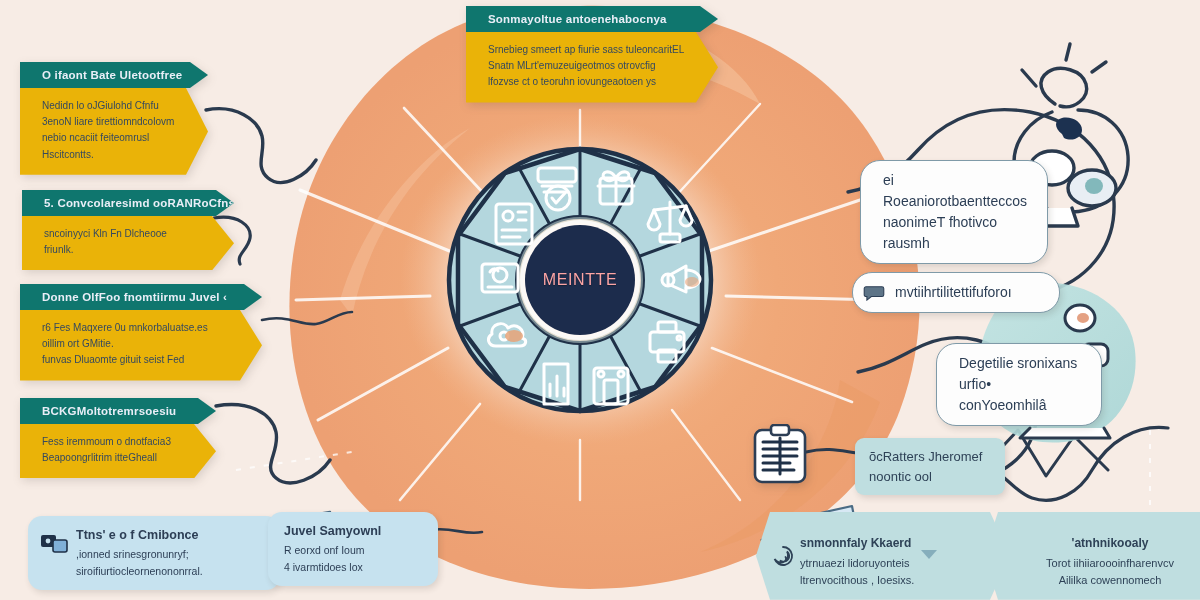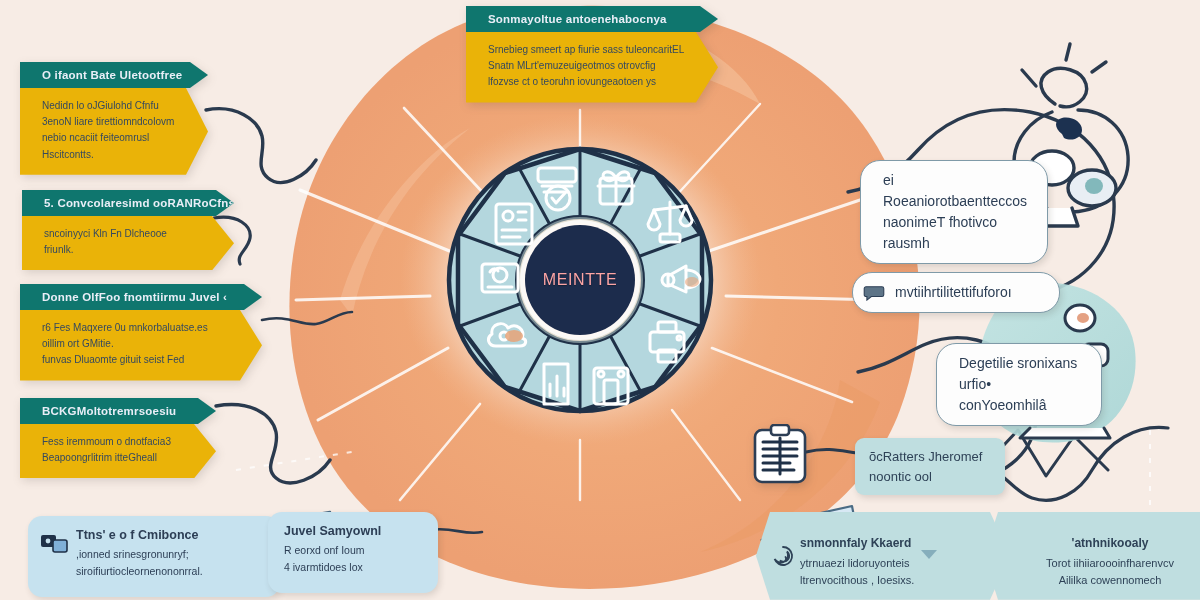--- a/index.html
+++ b/index.html
@@ -63,21 +63,21 @@
     padding:10px 30px 11px 44px;
     clip-path:polygon(14px 0,calc(100% - 20px) 0,100% 50%,calc(100% - 20px) 100%,14px 100%,0 50%);
     filter:drop-shadow(2px 3px 5px rgba(60,50,45,.15));
   }
   .chev .t1{font-weight:bold;font-size:12px;display:block;margin-bottom:2px;margin-top:12px;}
   .chev .ic{position:absolute;left:16px;top:50%;transform:translateY(-50%);width:22px;height:22px;}
 
   
   .bcard{
     position:absolute;background:#c6e2ef;border-radius:14px;color:#2c3e55;
-    font-size:10.5px;line-height:1.55;padding:10px 16px 18px 48px;
+    font-size:10.5px;line-height:1.55;padding:10px 16px 11px 48px;
     box-shadow:2px 3px 6px rgba(60,50,45,.14);
   }
   .bcard.plain{padding-left:16px;}
   .bcard .t1{font-weight:bold;font-size:12.5px;display:block;margin-bottom:1px;}
   .bcard .ic{position:absolute;left:12px;top:16px;width:28px;height:24px;}
 
   
   .clipboard{position:absolute;left:750px;top:424px;width:60px;height:62px;
     filter:drop-shadow(2px 3px 5px rgba(60,50,45,.2));}
 </style>

